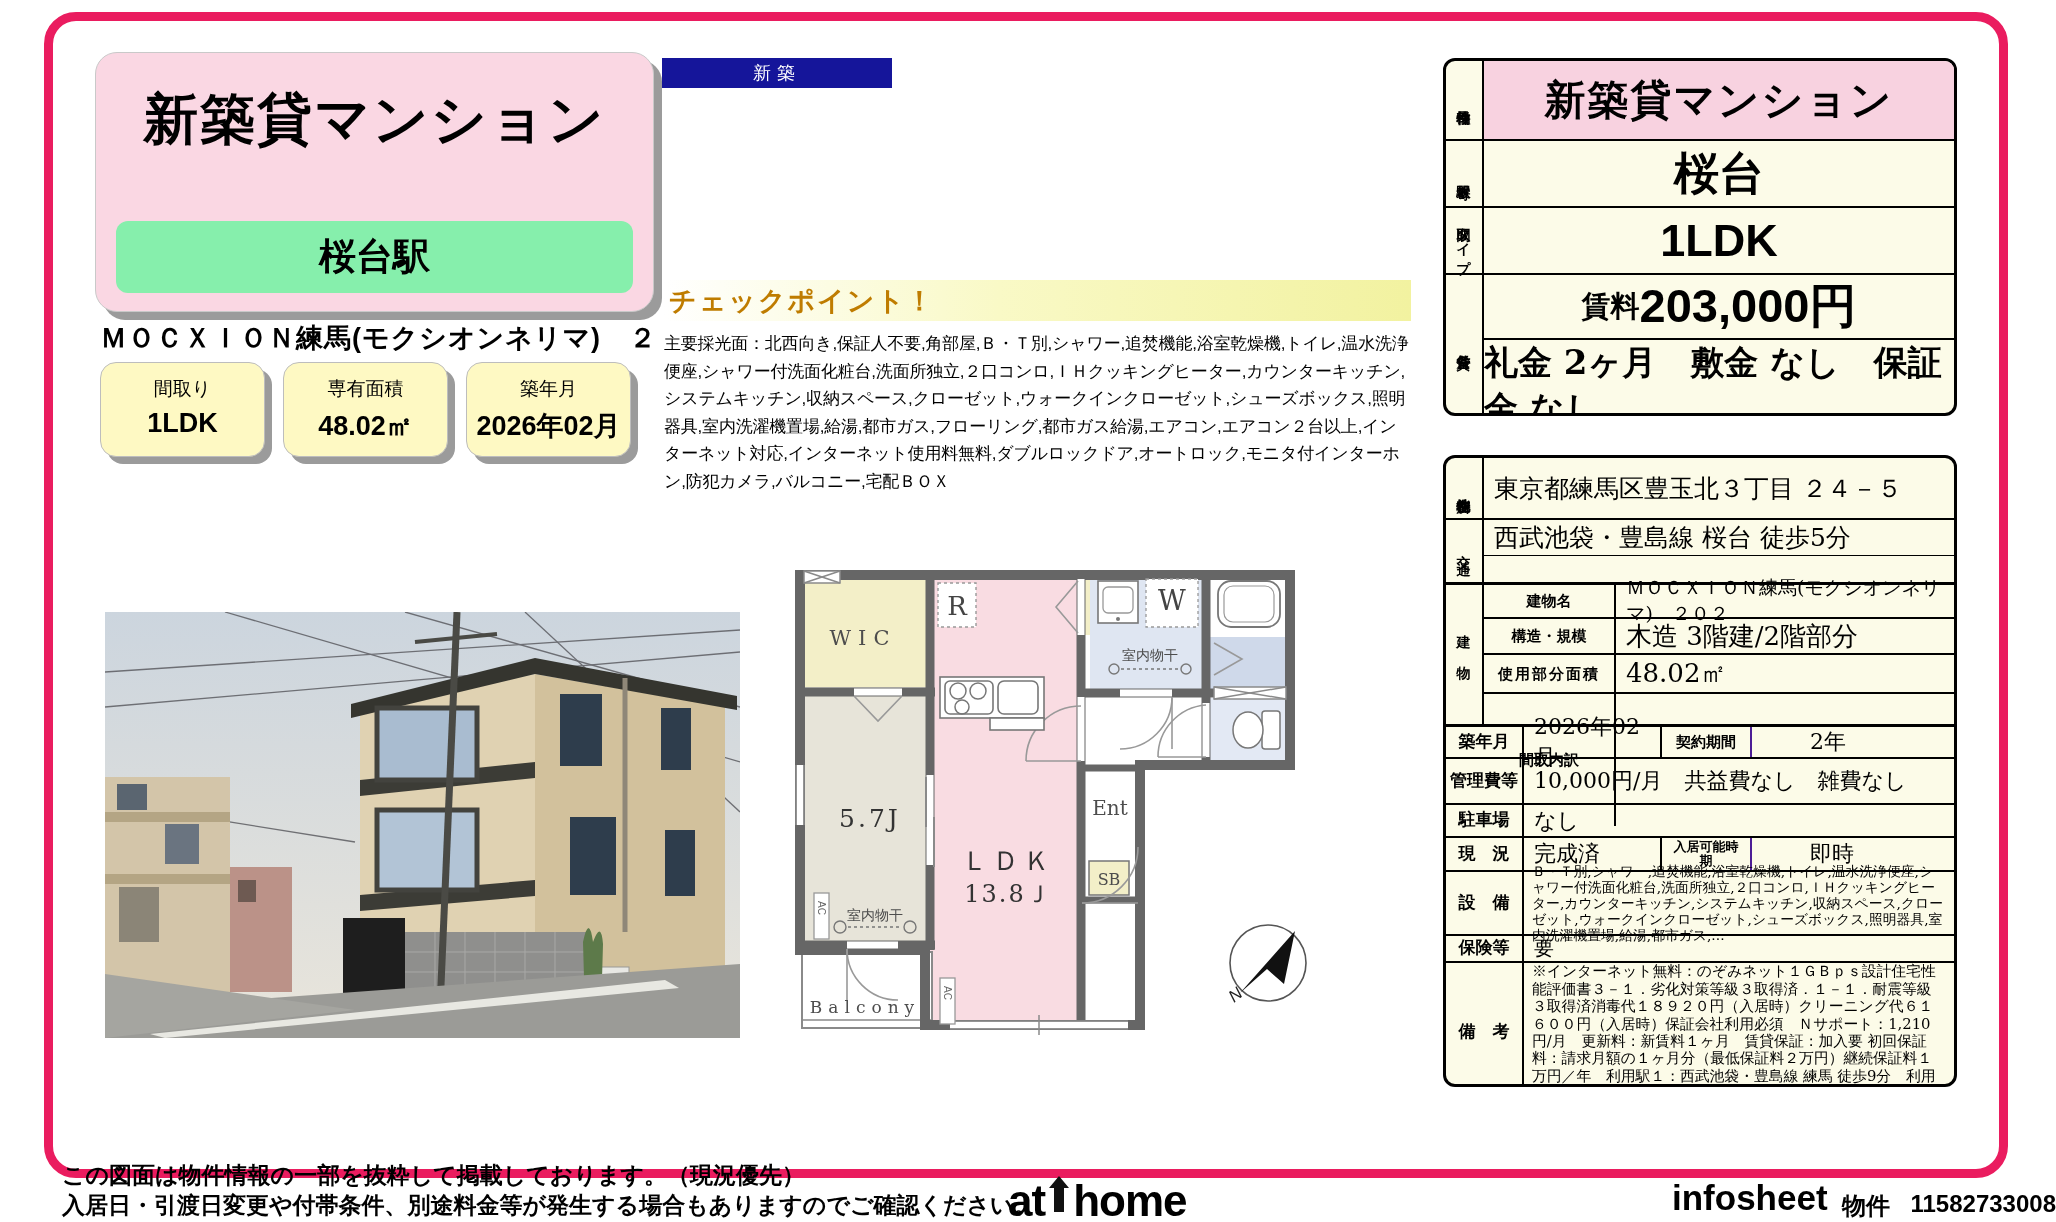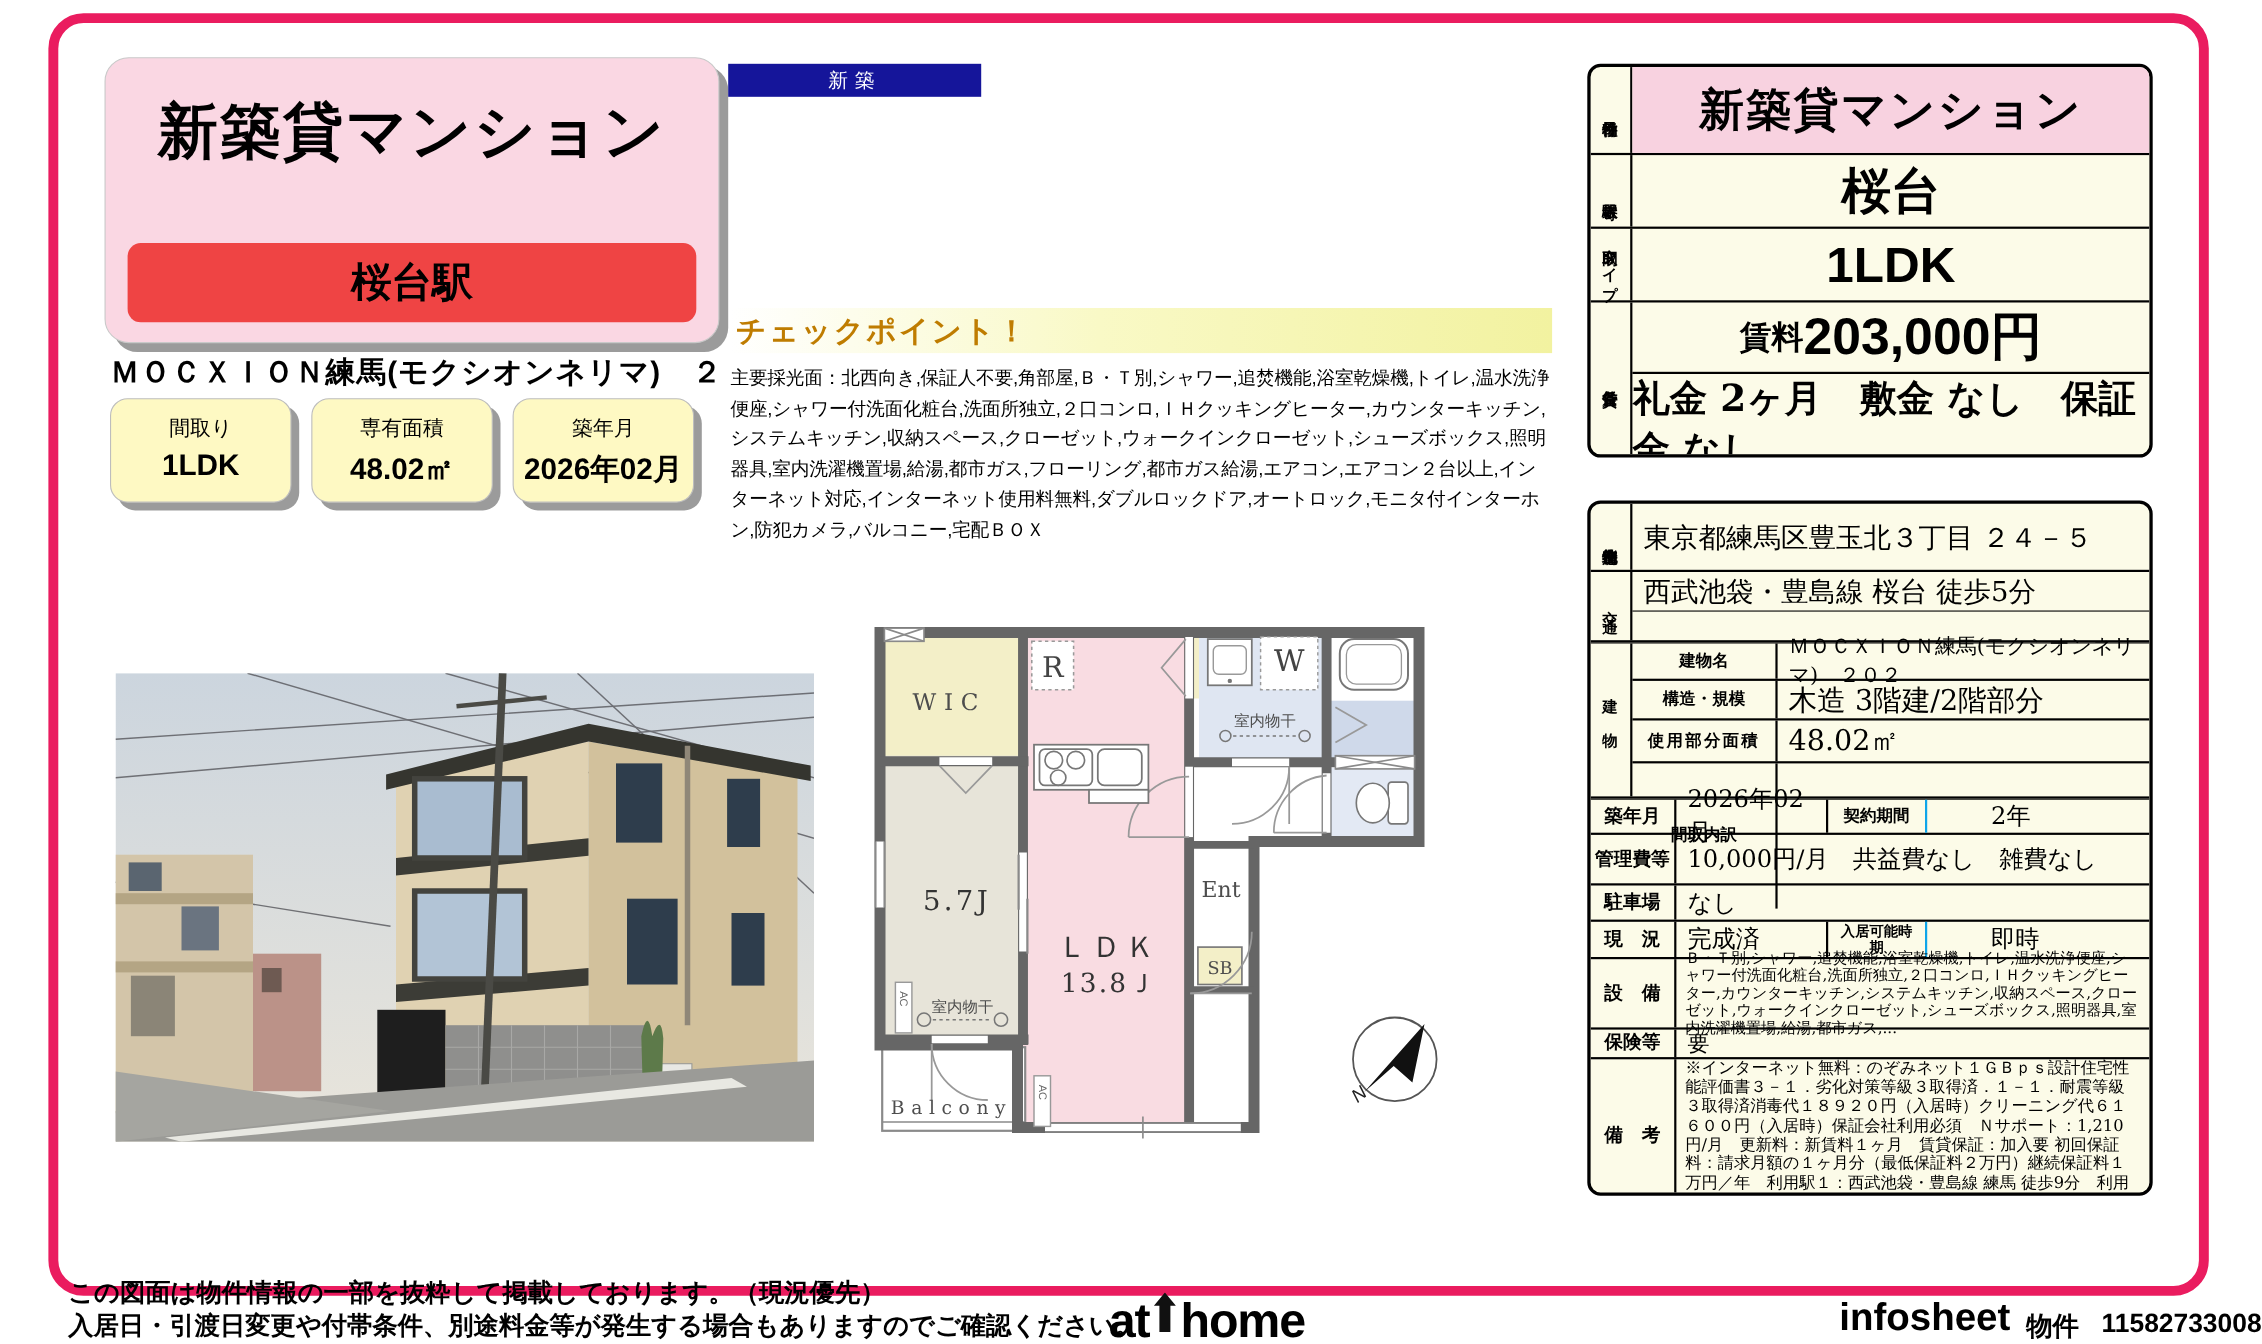--- a/index.html
+++ b/index.html
@@ -6,21 +6,21 @@
   #page{position:relative;width:2056px;height:1222px;background:#fff;overflow:hidden;
         font-family:"Liberation Sans",sans-serif;color:#000;}
   .serif{font-family:"DejaVu Serif","Liberation Serif",serif;}
   
   .frame{position:absolute;left:44px;top:12px;width:1946px;height:1148px;
          border:9px solid #ea1c5f;border-radius:32px;}
   
   .title-card{position:absolute;left:95px;top:52px;width:557px;height:258px;background:#fad7e3;
               border-radius:22px;box-shadow:8px 8px 0 #9b9b9b;border:1px solid #c9c9c9;}
   .title-card h1{margin:30px 10px 0;text-align:center;font-size:55px;font-weight:bold;letter-spacing:2px;}
-  .station-box{position:absolute;left:20px;right:20px;bottom:18px;height:72px;background:#ef4444;
+  .station-box{position:absolute;left:20px;right:20px;bottom:18px;height:72px;background:#86efac;
                border-radius:12px;display:flex;align-items:center;justify-content:center;
                font-size:37px;font-weight:bold;}
   .bname{position:absolute;left:100px;top:320px;width:570px;font-size:27px;font-weight:bold;letter-spacing:1px;}
   
   .ibox{position:absolute;top:362px;width:163px;height:93px;background:#fef9c3;border:1px solid #bdbdbd;
         border-radius:16px;box-shadow:7px 7px 0 #9b9b9b;text-align:center;}
   .ibox .lb{margin-top:13px;font-size:19px;}
   .ibox .vl{margin-top:6px;font-size:27px;font-weight:bold;}
   
   .badge{position:absolute;left:662px;top:58px;width:230px;height:30px;background:#15159a;color:#fff;
@@ -55,21 +55,21 @@
   .dval{flex:1;display:flex;align-items:center;padding-left:10px;box-sizing:border-box;}
   .fs25{font-size:25px;}
   .brow{display:flex;border-bottom:2px solid #000;box-sizing:border-box;}
   .brow:last-child{border-bottom:none;flex-direction:column;}
   .blabel{width:132px;flex:0 0 132px;border-right:2px solid #000;display:flex;align-items:center;justify-content:center;
           font-size:15px;font-weight:bold;text-align:center;line-height:1.15;box-sizing:border-box;padding:0 4px;}
   .bval{flex:1;display:flex;align-items:center;padding-left:10px;box-sizing:border-box;}
   .hlabel{width:78px;flex:0 0 78px;border-right:2px solid #000;display:flex;align-items:center;justify-content:center;
           font-size:17px;font-weight:bold;box-sizing:border-box;text-align:center;line-height:1.1;}
   .subdiv{border-left:2px solid #000;width:92px;flex:0 0 92px;display:flex;align-items:center;justify-content:center;
-          font-size:15px;font-weight:bold;border-right:2px solid #0ea5e9;box-sizing:border-box;text-align:center;line-height:1.05;padding:0 6px;}
+          font-size:15px;font-weight:bold;border-right:2px solid #4c1d95;box-sizing:border-box;text-align:center;line-height:1.05;padding:0 6px;}
   .subval{width:170px;flex:0 0 170px;display:flex;align-items:center;padding-left:26px;box-sizing:border-box;margin-left:32px;}
   .longtext{flex:1;padding:3px 8px;box-sizing:border-box;display:flex;align-items:center;}
   .sect{border-top:1px solid #000;}
   
   .fnote{position:absolute;left:62px;font-size:23px;font-weight:bold;}
   .logo{position:absolute;left:1008px;top:1172px;display:flex;align-items:flex-end;font-weight:bold;
         font-size:44px;letter-spacing:-1px;}
   .logo .mark{margin:0 4px 4px;}
   .infosheet{position:absolute;left:1672px;top:1178px;font-size:35px;font-weight:600;}
   .bukken{position:absolute;left:1842px;top:1190px;font-size:24px;font-weight:bold;border-bottom:3px solid #000;

